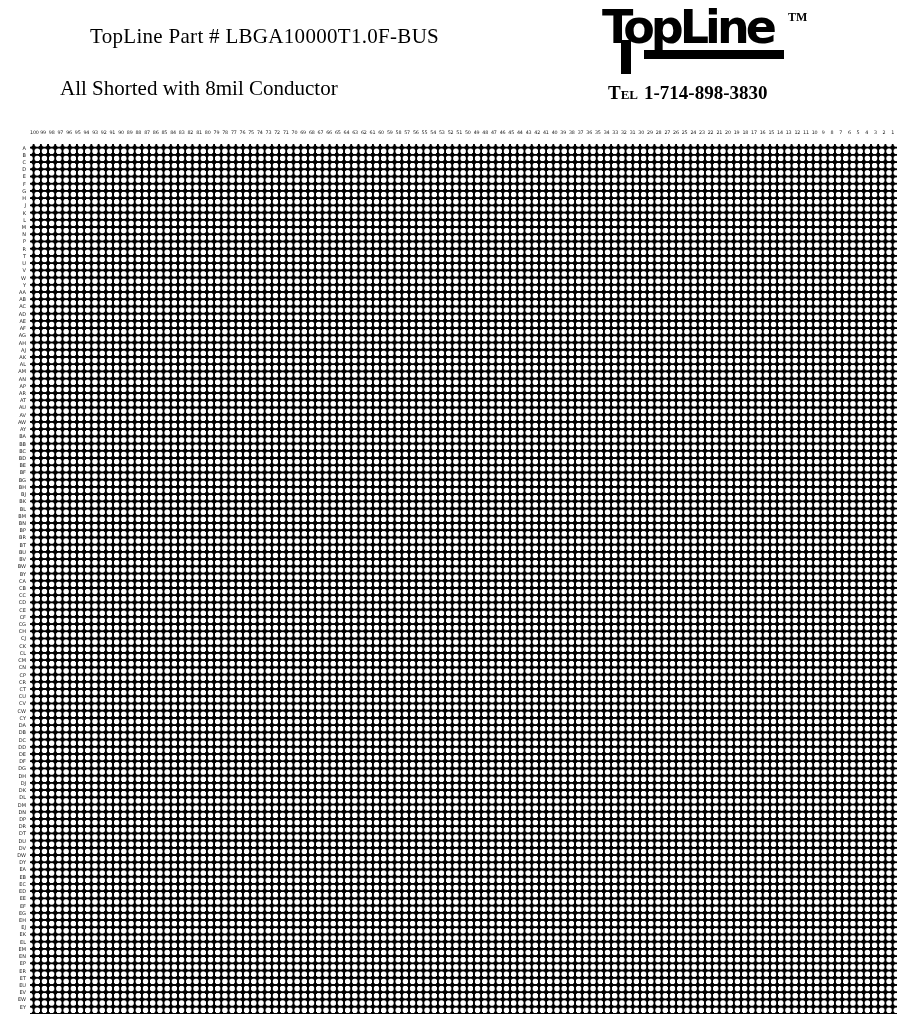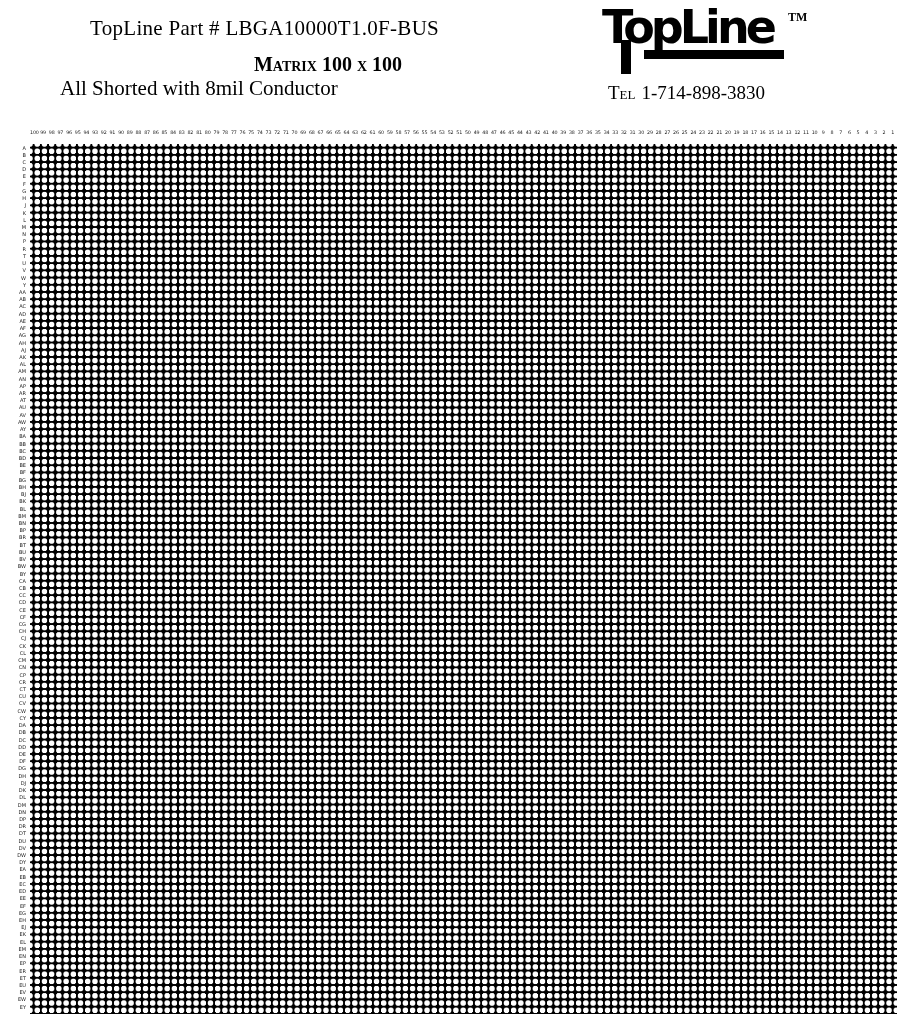--- a/index.html
+++ b/index.html
@@ -6,21 +6,21 @@
   .page{
     position:relative;
     width:898px;height:1014px;
     background:#ffffff;
     overflow:hidden;
     font-family:"Liberation Serif", serif;
     color:#000;
   }
   
   .part-title{
-    position:absolute;left:90px;top:16px;
+    position:absolute;left:90px;top:24px;
     font-size:21px;letter-spacing:.3px;white-space:nowrap;
   }
   .matrix-title{
     position:absolute;left:60px;top:53px;width:536px;
     text-align:center;font-weight:bold;font-size:20px;
     font-variant:small-caps;white-space:nowrap;
   }
   .subtitle{
     position:absolute;left:60px;top:76px;width:536px;
     text-align:left;font-size:21px;white-space:nowrap;
@@ -34,21 +34,21 @@
     letter-spacing:-4px;white-space:nowrap;
   }
   .logo-bar{position:absolute;left:46px;top:46px;width:140px;height:9px;background:#000;}
   .logo-stem{position:absolute;left:23px;top:36px;width:10px;height:34px;background:#000;}
   .logo-tm{
     position:absolute;left:190px;top:6px;
     font-family:"Liberation Serif", serif;font-size:12px;font-weight:bold;
   }
   .logo-phone{
     position:absolute;left:10px;top:78px;
-    font-family:"Liberation Serif", serif;font-weight:normal;font-size:19px;
+    font-family:"Liberation Serif", serif;font-weight:bold;font-size:19px;
     white-space:nowrap;
   }
   .logo-phone .sc{font-variant:small-caps;margin-right:6px;}
   
   .col-labels{
     position:absolute;left:30px;top:128px;width:867px;height:10px;
     display:grid;grid-template-columns:repeat(100,1fr);
   }
   .col-label{
     font-family:"DejaVu Sans", sans-serif;
@@ -76,21 +76,20 @@
     background-repeat:repeat;
   }
 </style>
 </head>
 <body>
 
 <div class="page">
 
   <div class="part-title">TopLine Part # LBGA10000T1.0F-BUS</div>
 
-  <div class="matrix-title">Matrix 100 x 100</div>
 
   <div class="subtitle">All Shorted with 8mil Conductor</div>
 
   <div class="logo">
     <div class="logo-text">TopLine</div>
     <div class="logo-stem"></div>
     <div class="logo-bar"></div>
     <div class="logo-tm">TM</div>
     <div class="logo-phone">
       <span class="sc">Tel</span><span>1-714-898-3830</span>

